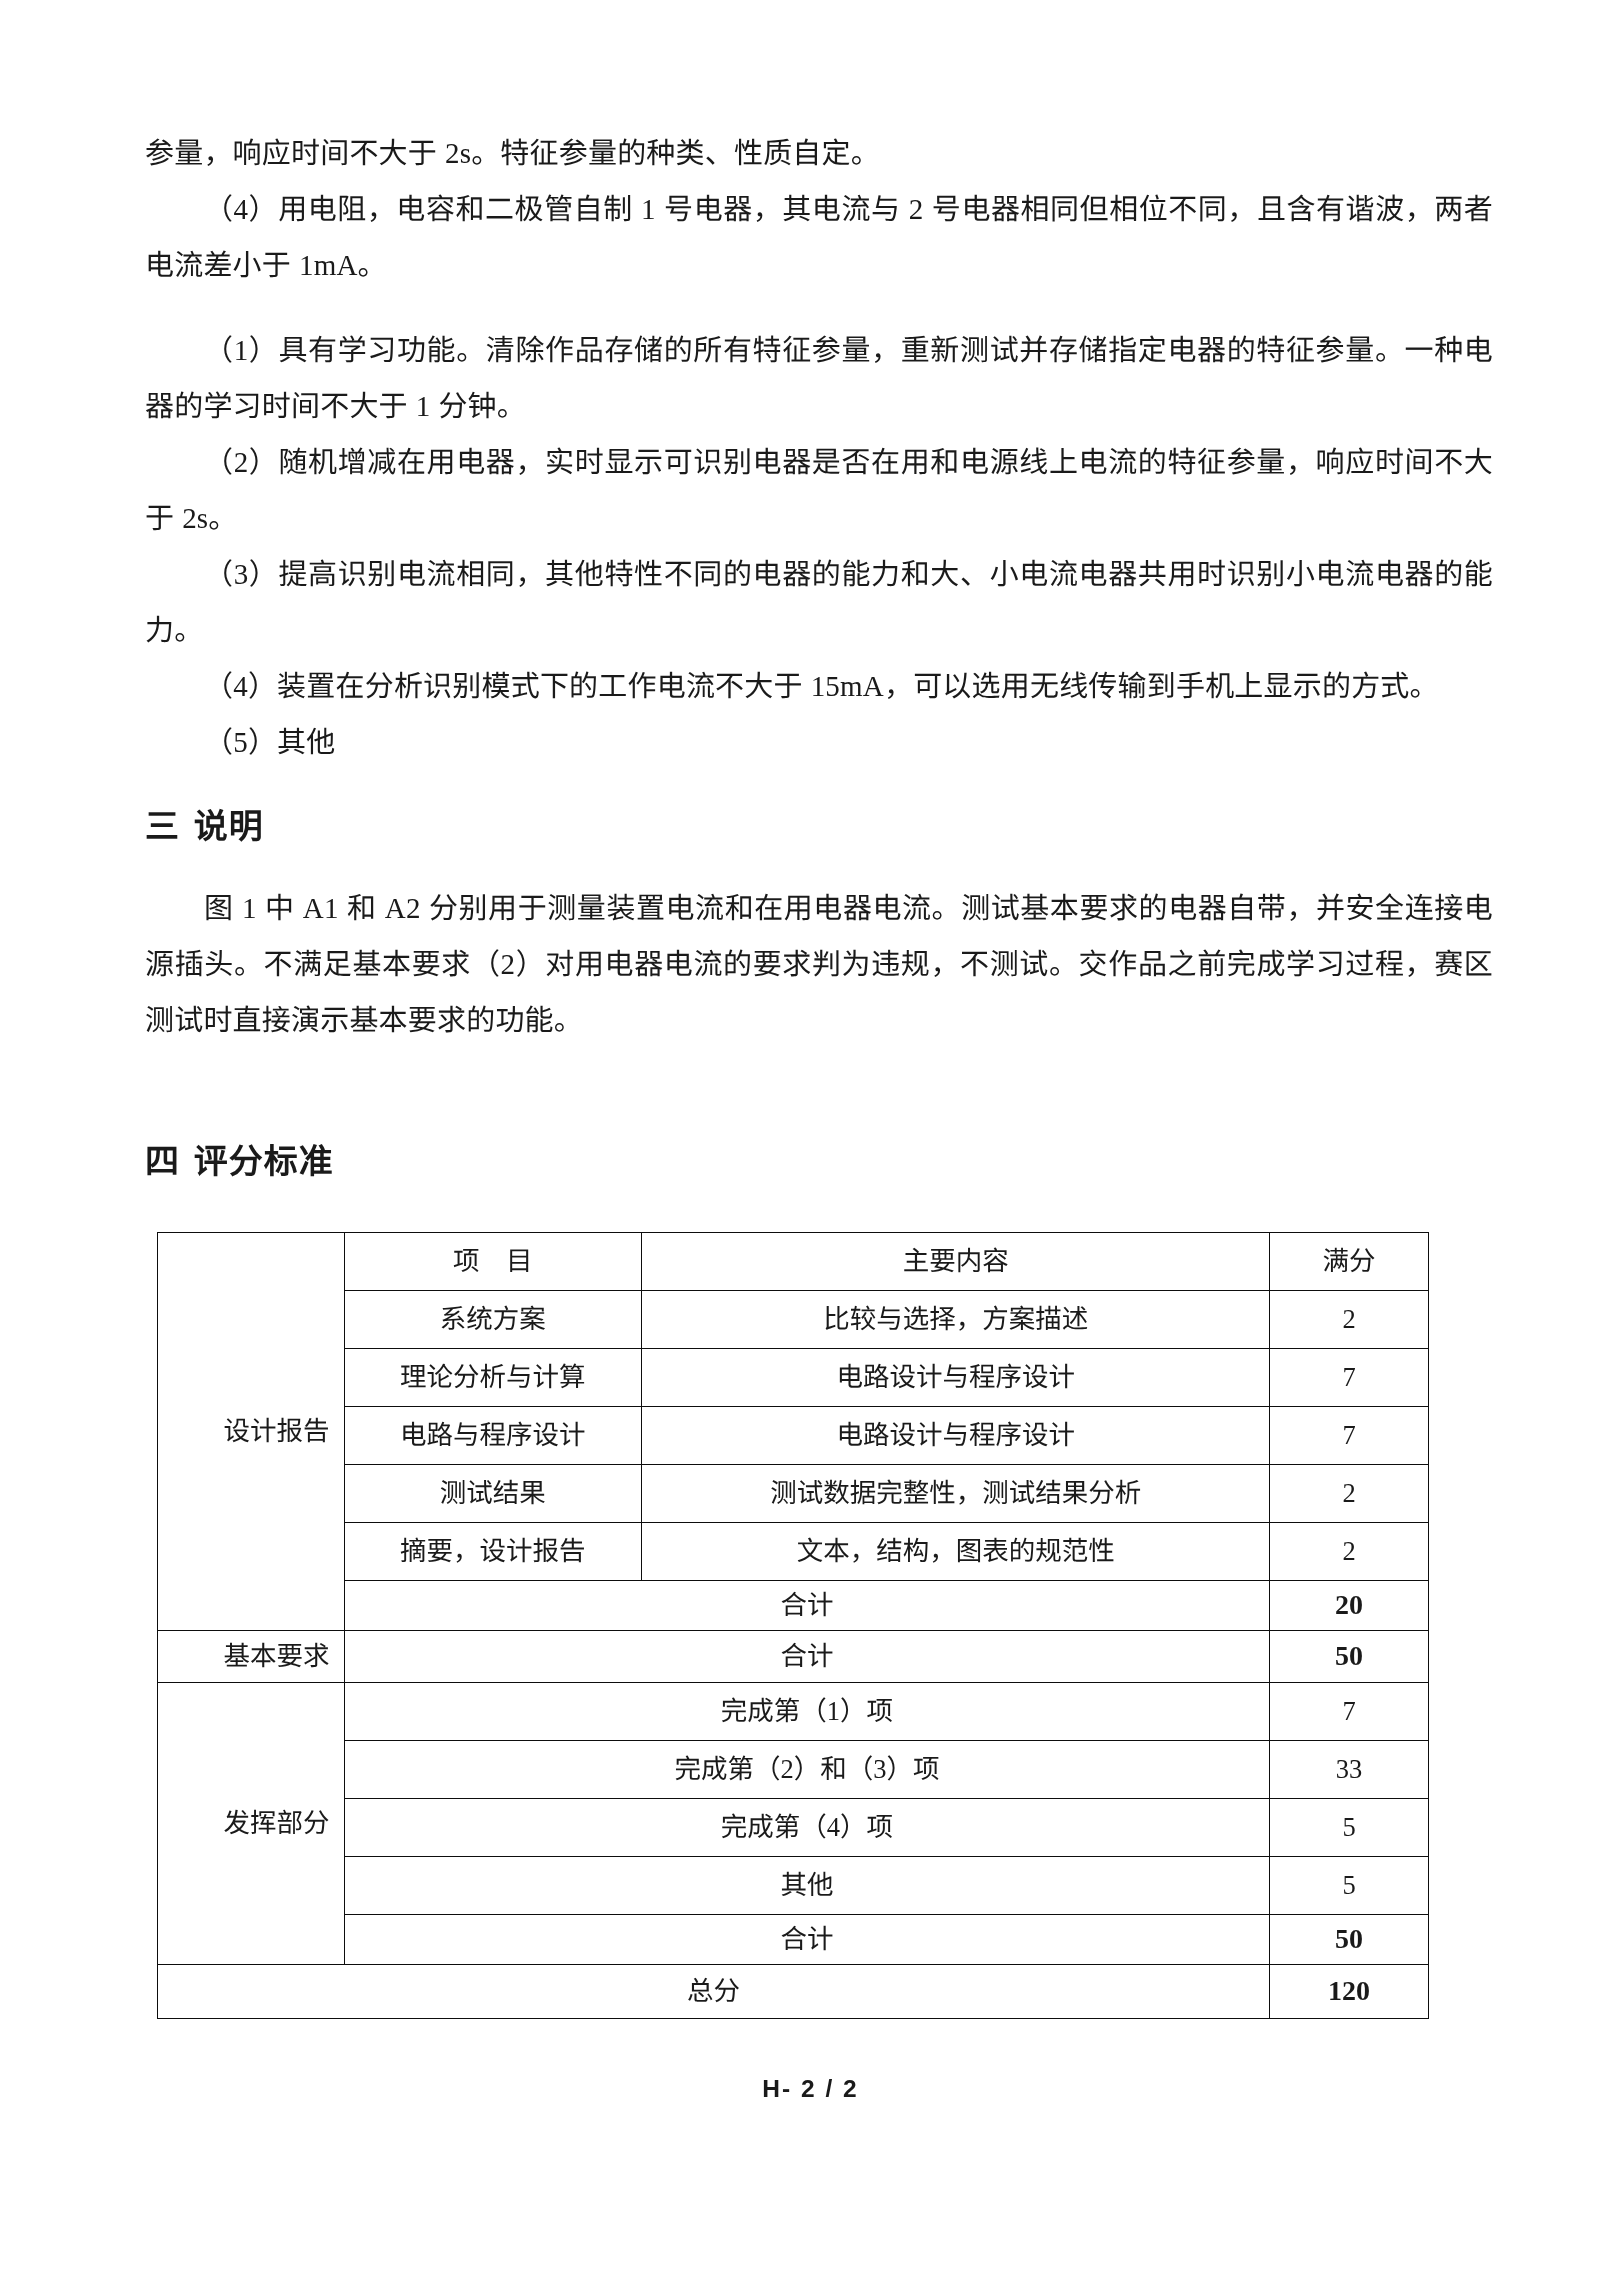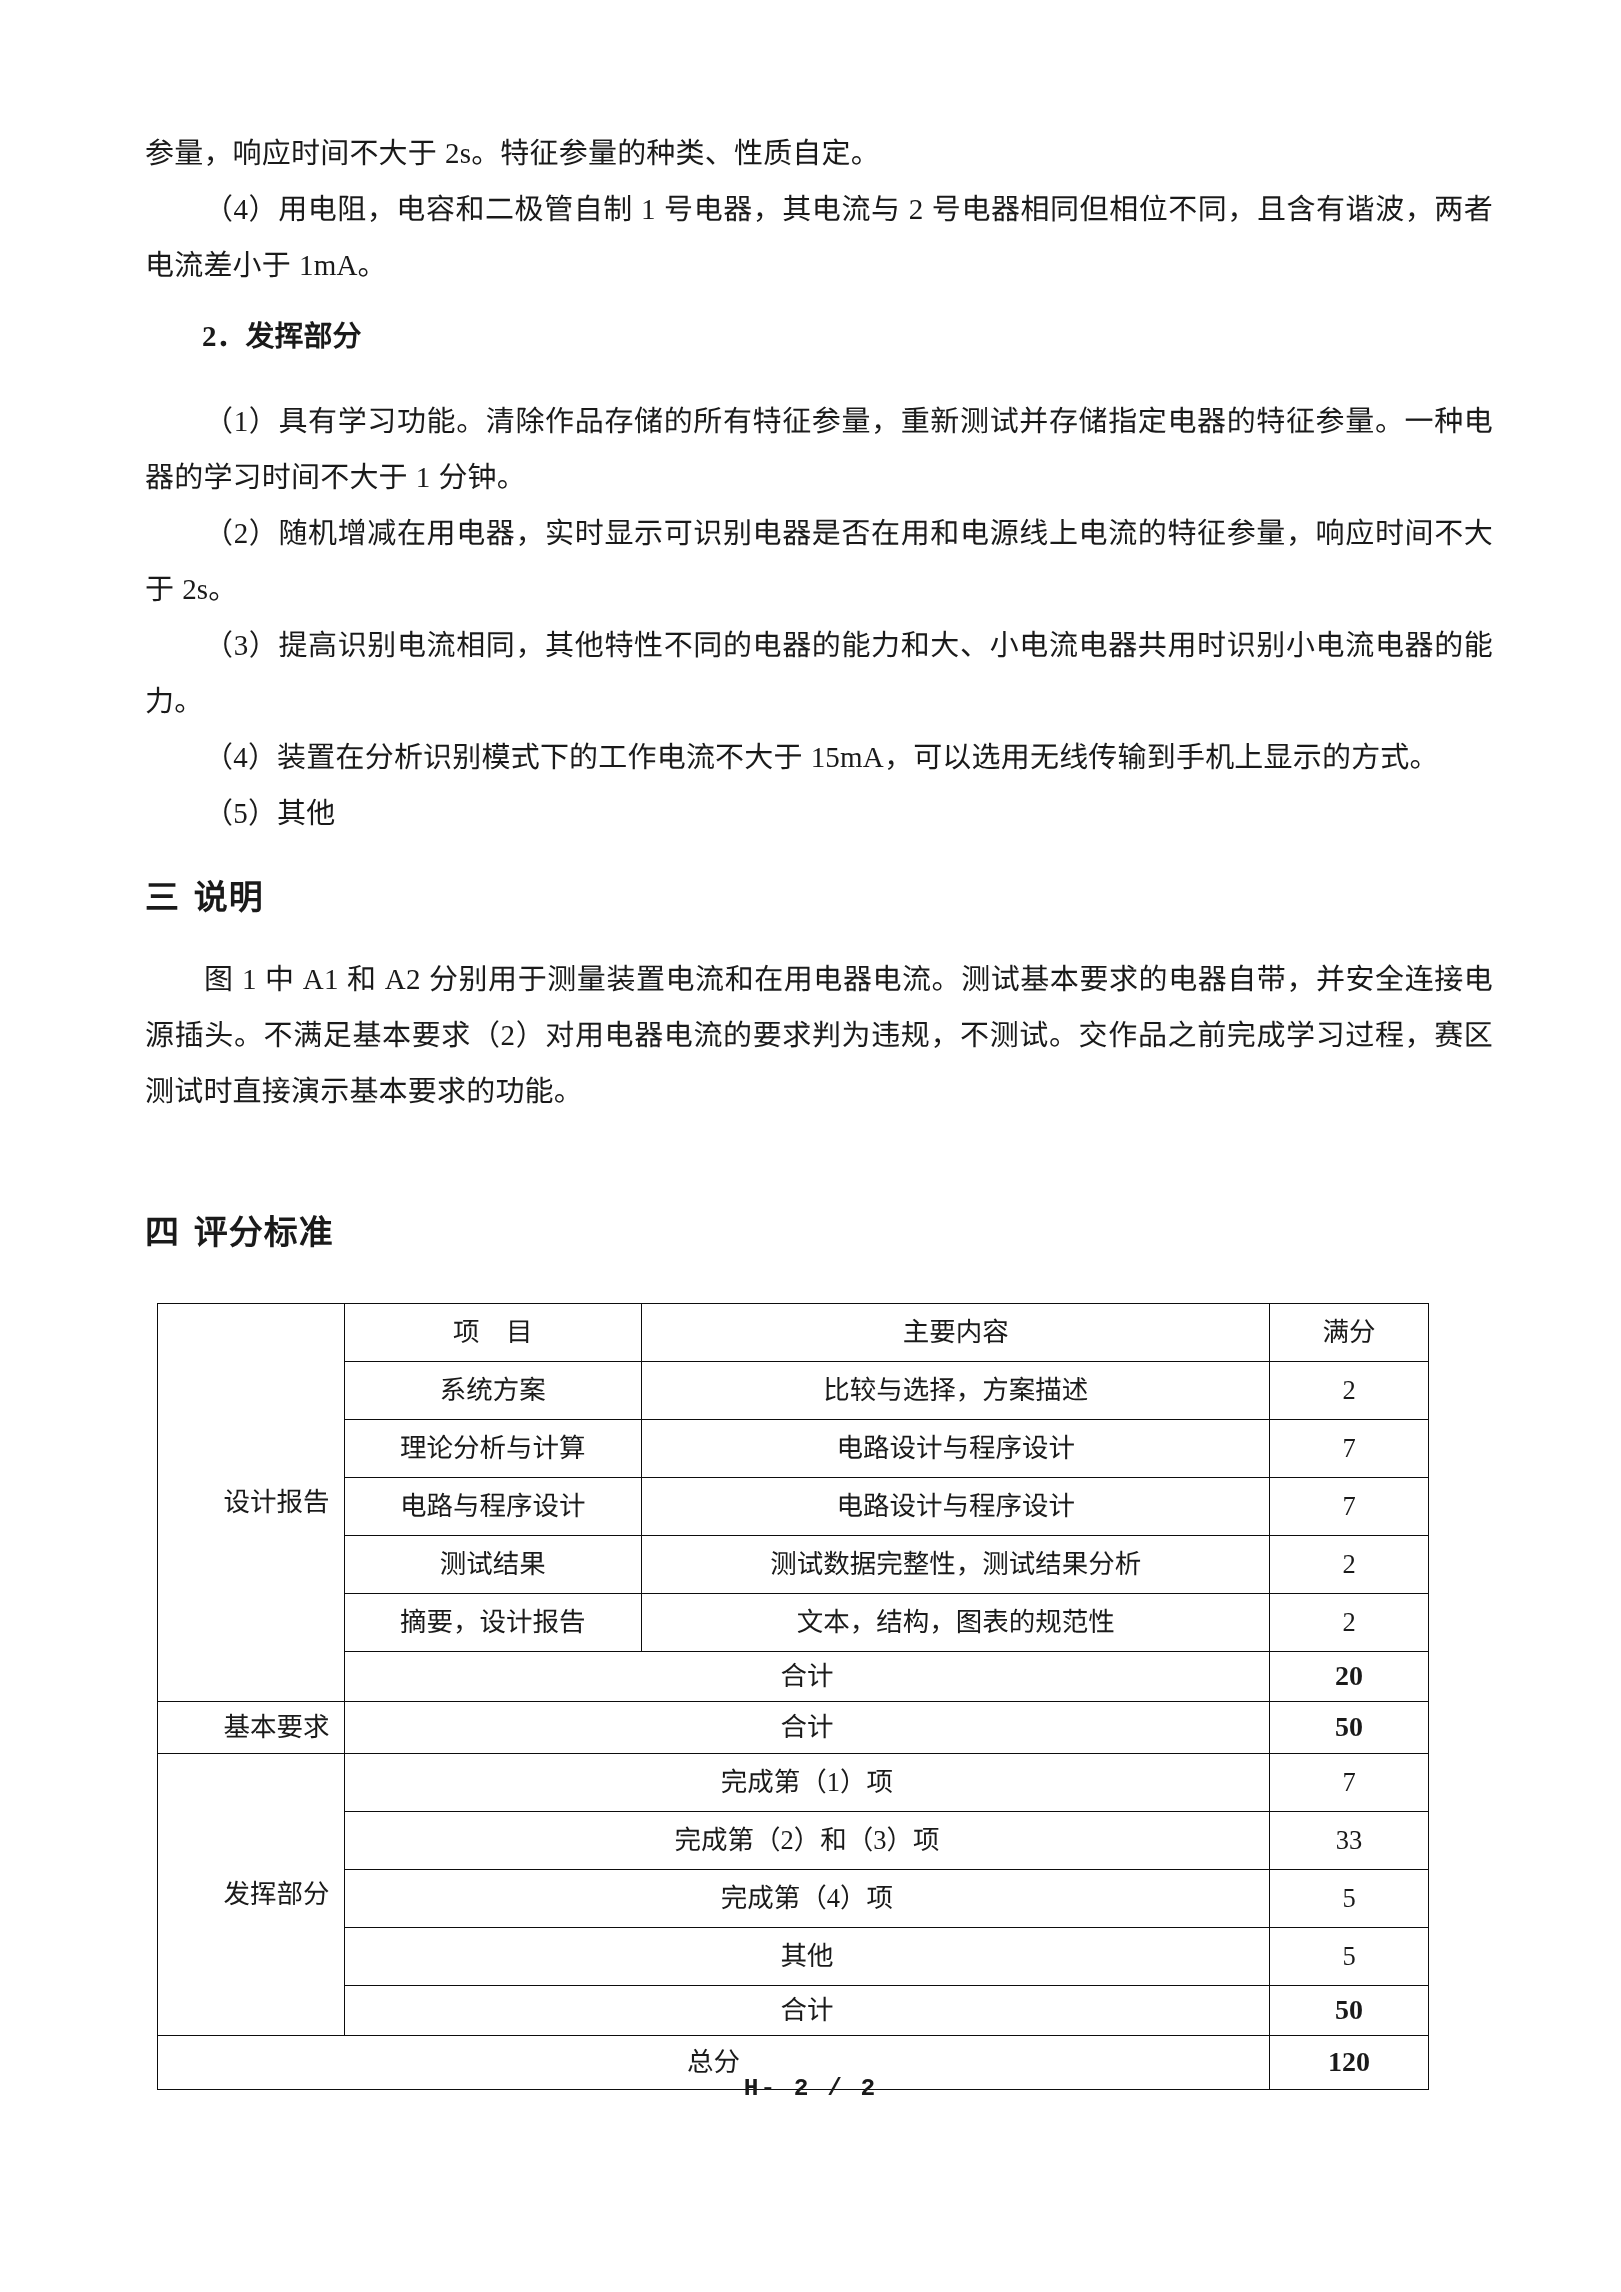--- a/index.html
+++ b/index.html
@@ -134,37 +134,34 @@
 
   
   .footer {
     position: absolute;
     left: 0;
     top: 2066px;
     width: 1621px;
     text-align: center;
     font-size: 24.5px;
     font-weight: bold;
-    font-family: Liberation Mono, monospace;
+    font-family: Liberation Sans, sans-serif;
     letter-spacing: 2px;
   }
 </style>
 </head>
 <body>
 
 <div class="page">
   <div class="content">
 
     <p class="para">参量，响应时间不大于 2s。特征参量的种类、性质自定。</p>
 
     <p class="para indent">（4）用电阻，电容和二极管自制 1 号电器，其电流与 2 号电器相同但相位不同，且含有谐波，两者电流差小于 1mA。</p>
 
-    <h3 class="subhead">
-      <span class="num">2．</span><span>发挥部分</span>
-    </h3>
 
     <div class="gap-after-list"></div>
 
     <p class="para indent">（1）具有学习功能。清除作品存储的所有特征参量，重新测试并存储指定电器的特征参量。一种电器的学习时间不大于 1 分钟。</p>
     <p class="para indent">（2）随机增减在用电器，实时显示可识别电器是否在用和电源线上电流的特征参量，响应时间不大于 2s。</p>
     <p class="para indent">（3）提高识别电流相同，其他特性不同的电器的能力和大、小电流电器共用时识别小电流电器的能力。</p>
     <p class="para indent">（4）装置在分析识别模式下的工作电流不大于 15mA，可以选用无线传输到手机上显示的方式。</p>
     <p class="para indent">（5）其他</p>
 
     <div class="gap-before-sec3"></div>

